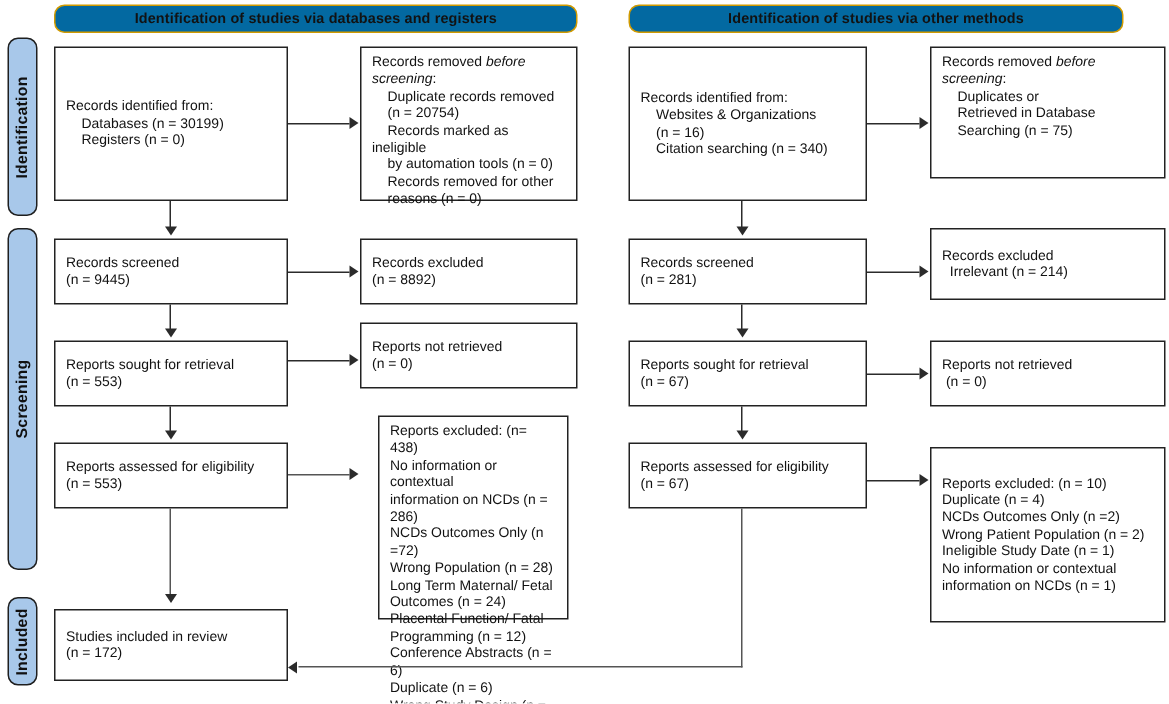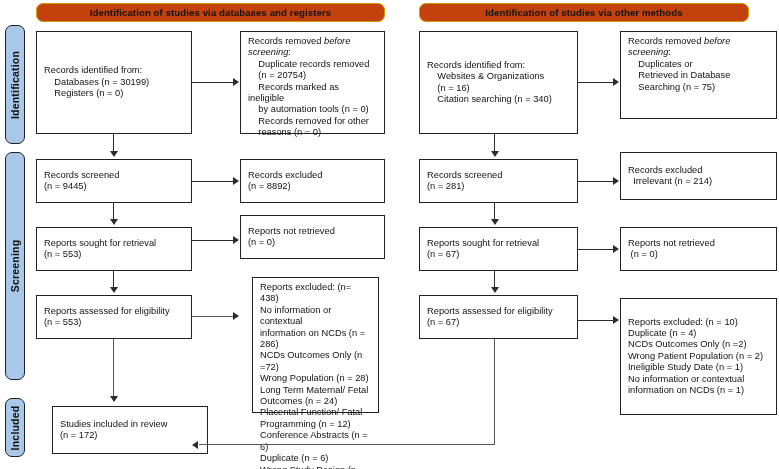--- a/index.html
+++ b/index.html
@@ -34,21 +34,21 @@
     white-space: nowrap;
     font-size: 10.5px;
     font-weight: bold;
     color: #111111;
     letter-spacing: .2px;
   }
 
   
   .col-header {
     position: absolute;
-    background: #c2410c;
+    background: #0369a1;
     border: 1.2px solid #d09a00;
     border-radius: 7px;
     box-sizing: border-box;
     display: flex;
     align-items: center;
     justify-content: center;
     font-size: 9.6px;
     font-weight: bold;
     color: #121212;
     text-align: center;
@@ -180,21 +180,21 @@
 Long Term Maternal/ Fetal
 Outcomes (n = 24)
 Placental Function/ Fatal
 Programming (n = 12)
 Conference Abstracts (n = 6)
 Duplicate (n = 6)
 Wrong Study Design (n = 3)
 Wrong Setting (n = 1)</span>
   </div>
 
-  <div class="node" style="left:52px; top:406px; width:156px; height:48px;">
+  <div class="node" style="left:36px; top:406px; width:156px; height:48px;">
     <span class="node-text">Studies included in review
 (n = 172)</span>
   </div>
 
   <div class="node" style="left:419px; top:31px; width:159px; height:103px;">
     <span class="node-text">Records identified from:
     Websites &amp; Organizations
     (n = 16)
     Citation searching (n = 340)</span>
   </div>

